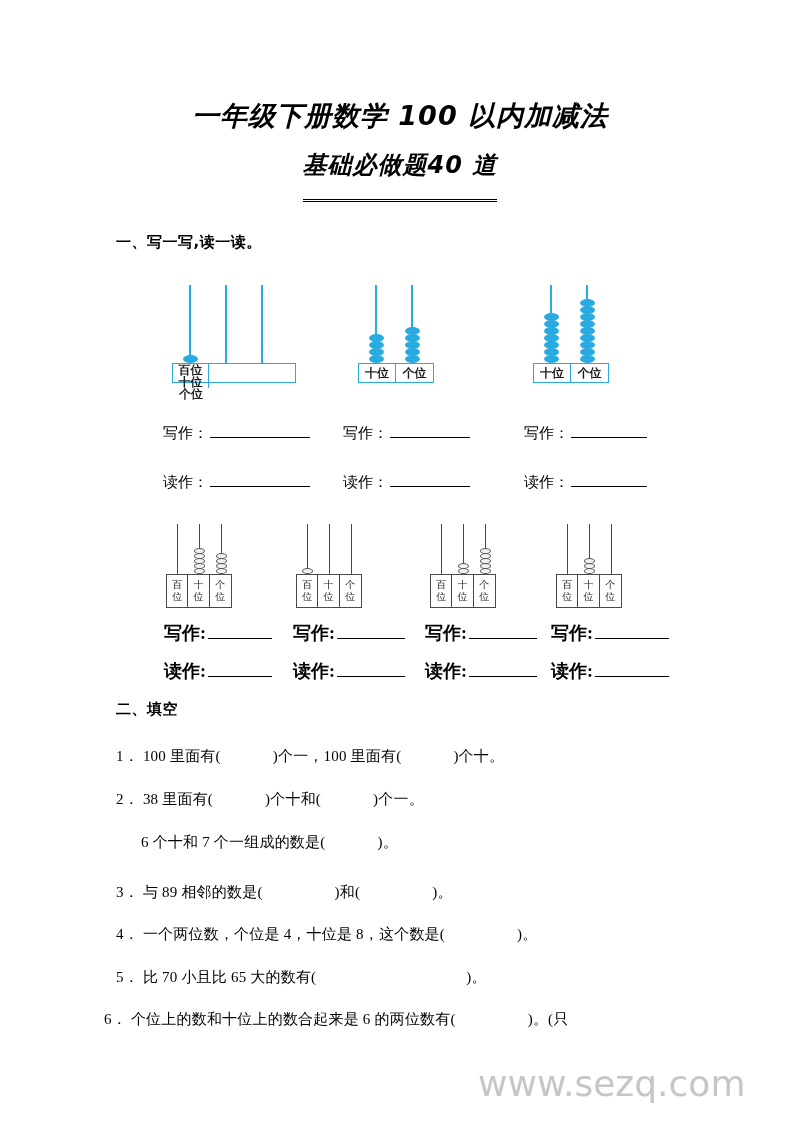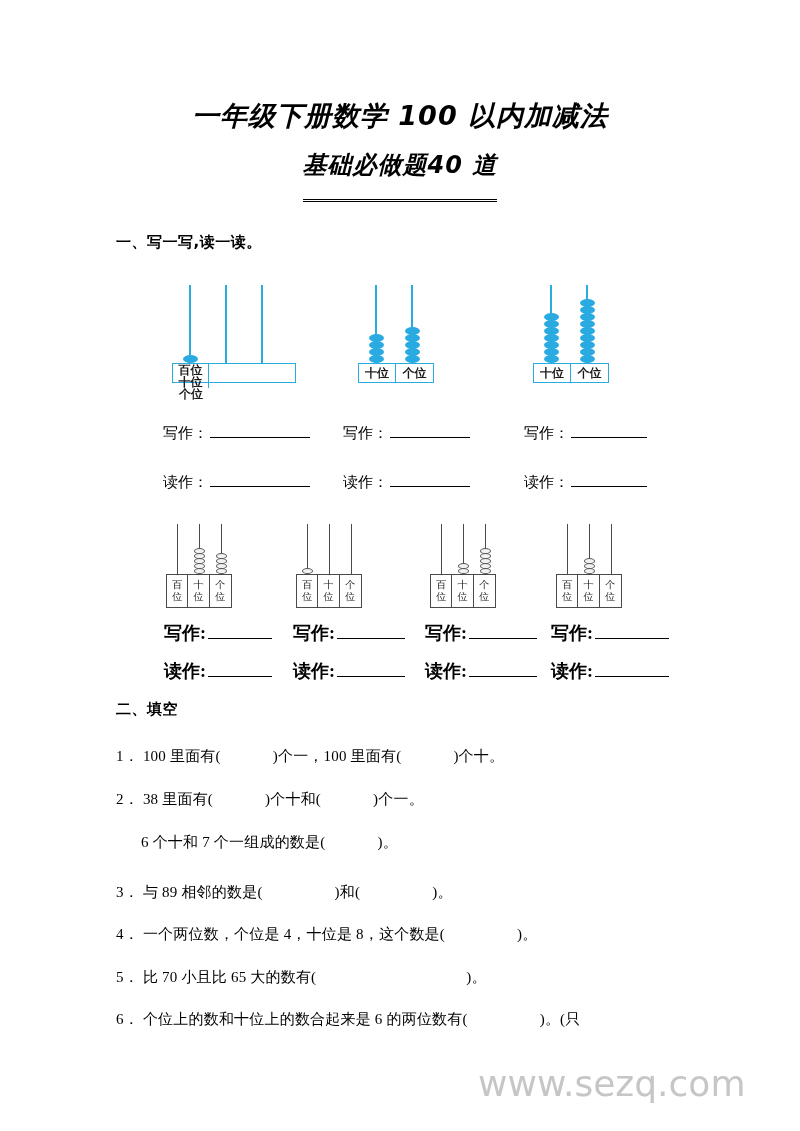--- a/index.html
+++ b/index.html
@@ -531,19 +531,19 @@
   </div>
 
   <div class="q" style="left:116px; top:925px;">
     <span class="num">4．</span><span>一个两位数，个位是 4，十位是 8，这个数是(</span><span class="gap-l"></span><span>)。</span>
   </div>
 
   <div class="q" style="left:116px; top:968px;">
     <span class="num">5．</span><span>比 70 小且比 65 大的数有(</span><span class="gap-xl"></span><span>)。</span>
   </div>
 
-  <div class="q" style="left:116px; top:1010px;">
+  <div class="q" style="left:104px; top:1010px;">
     <span class="num">6．</span><span>个位上的数和十位上的数合起来是 6 的两位数有(</span><span class="gap-l"></span><span>)。(只</span>
   </div>
 
   <div class="watermark">www.sezq.com</div>
 
 </div>
 
 </body></html>

